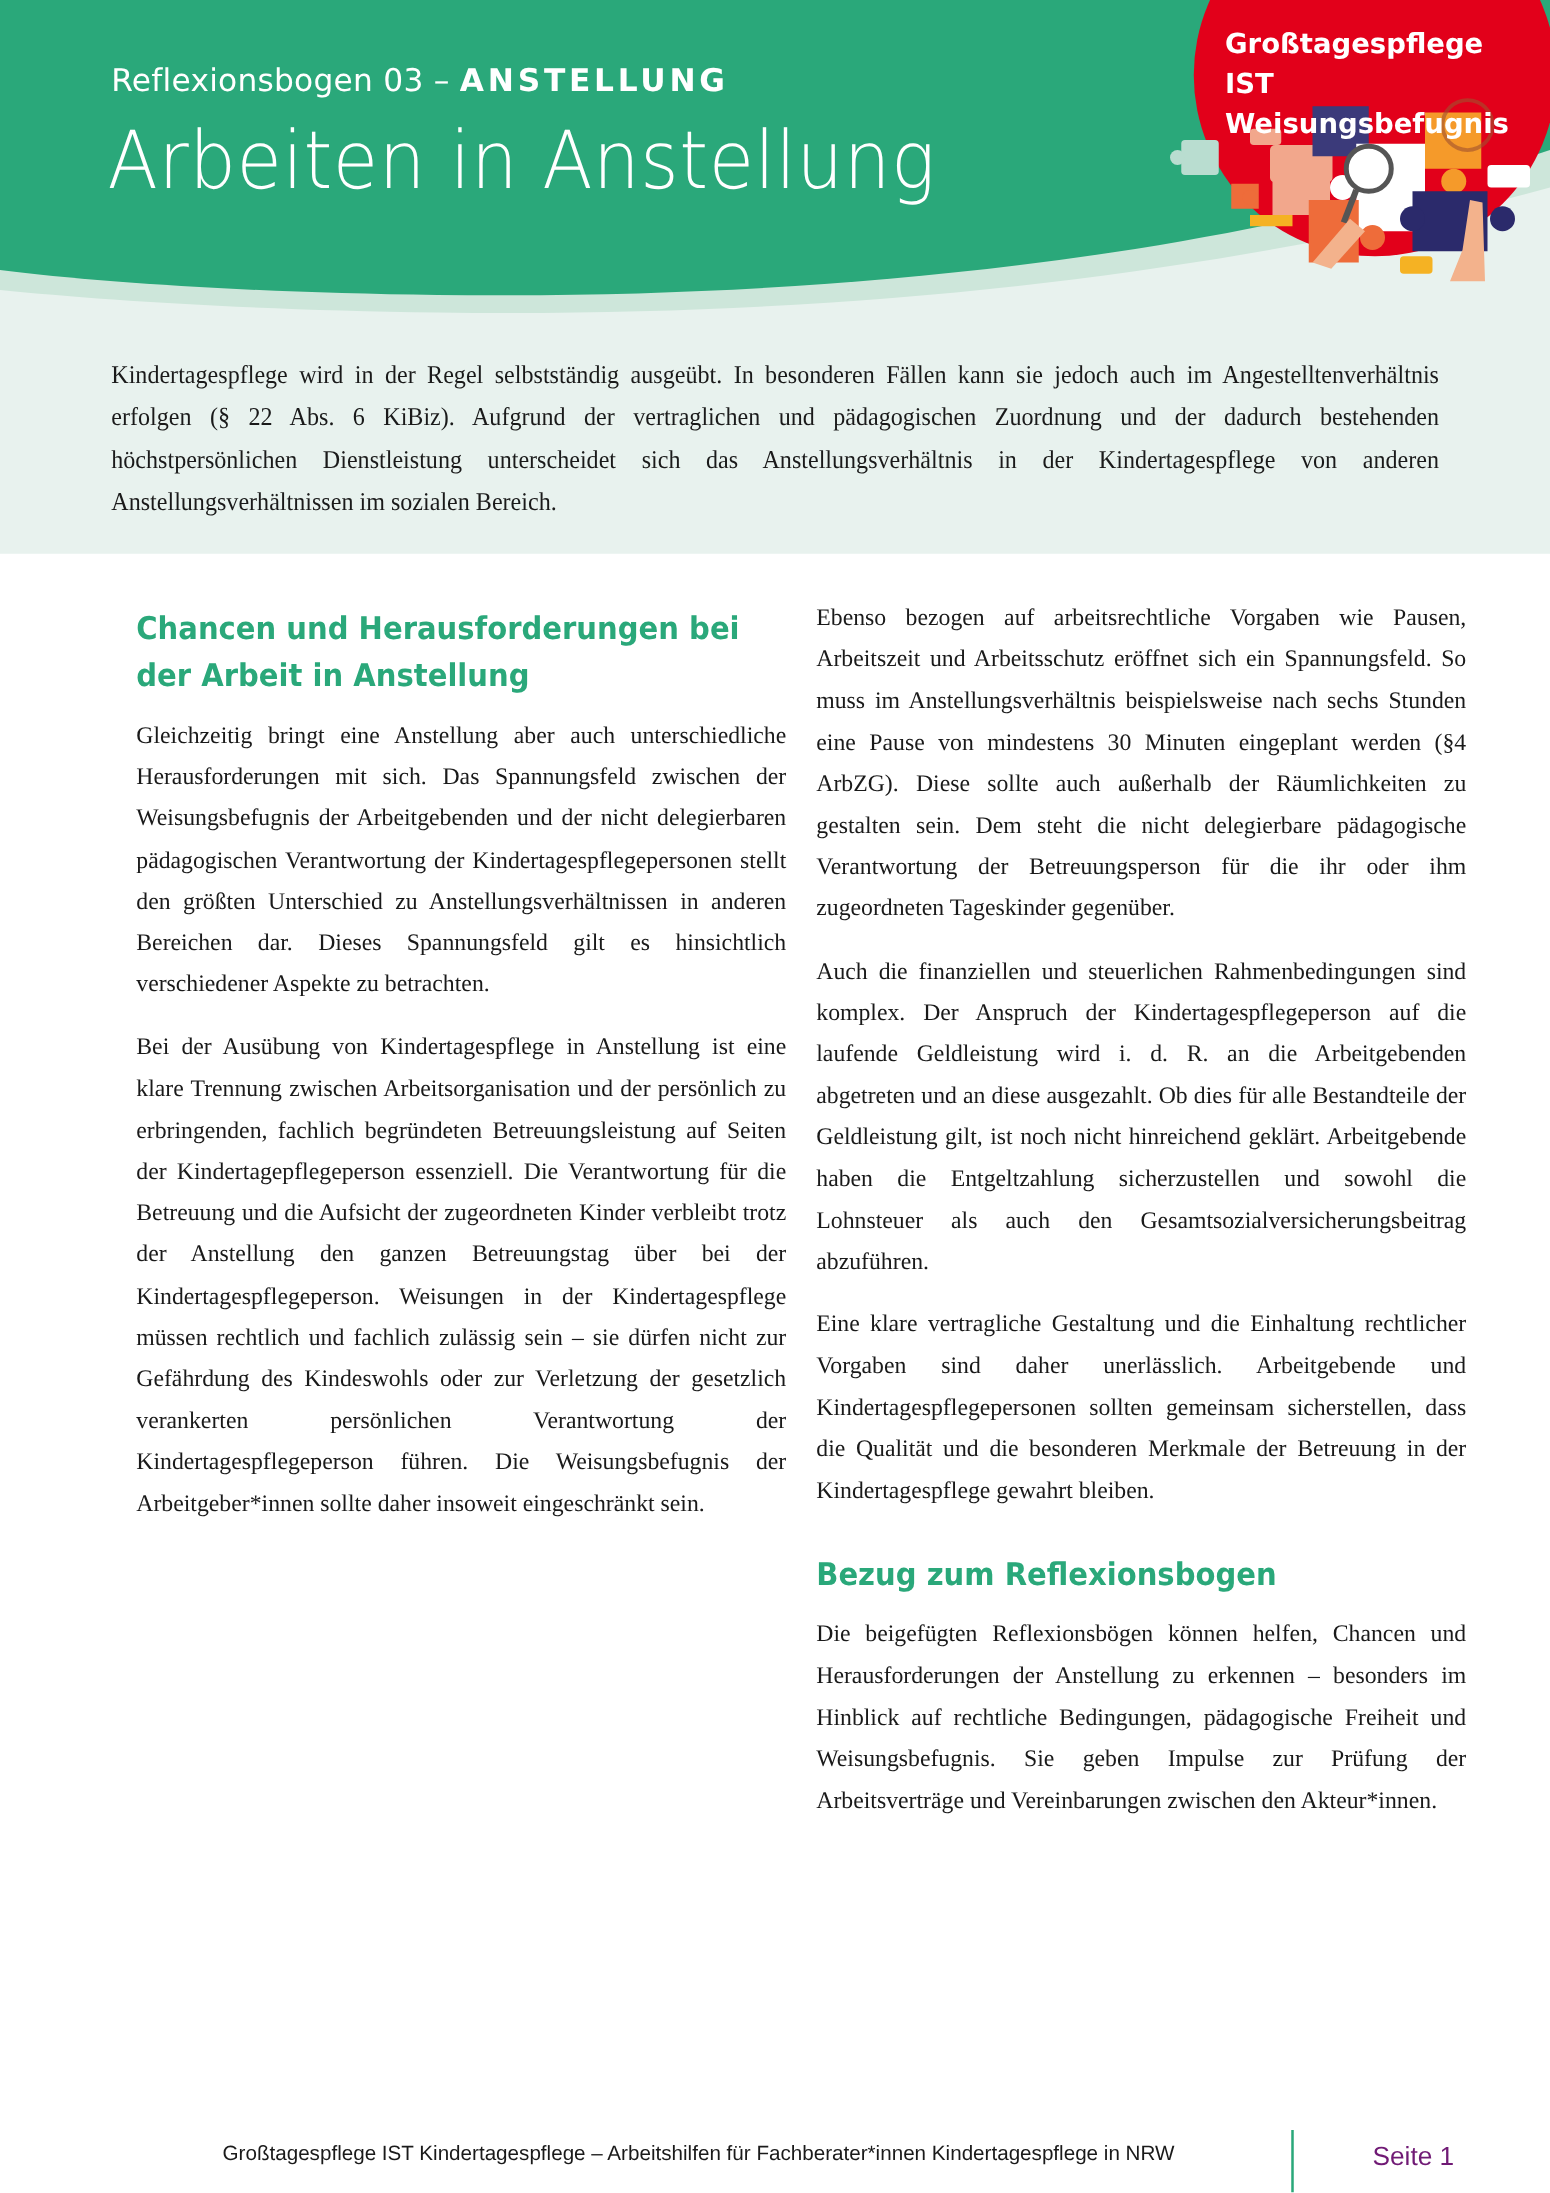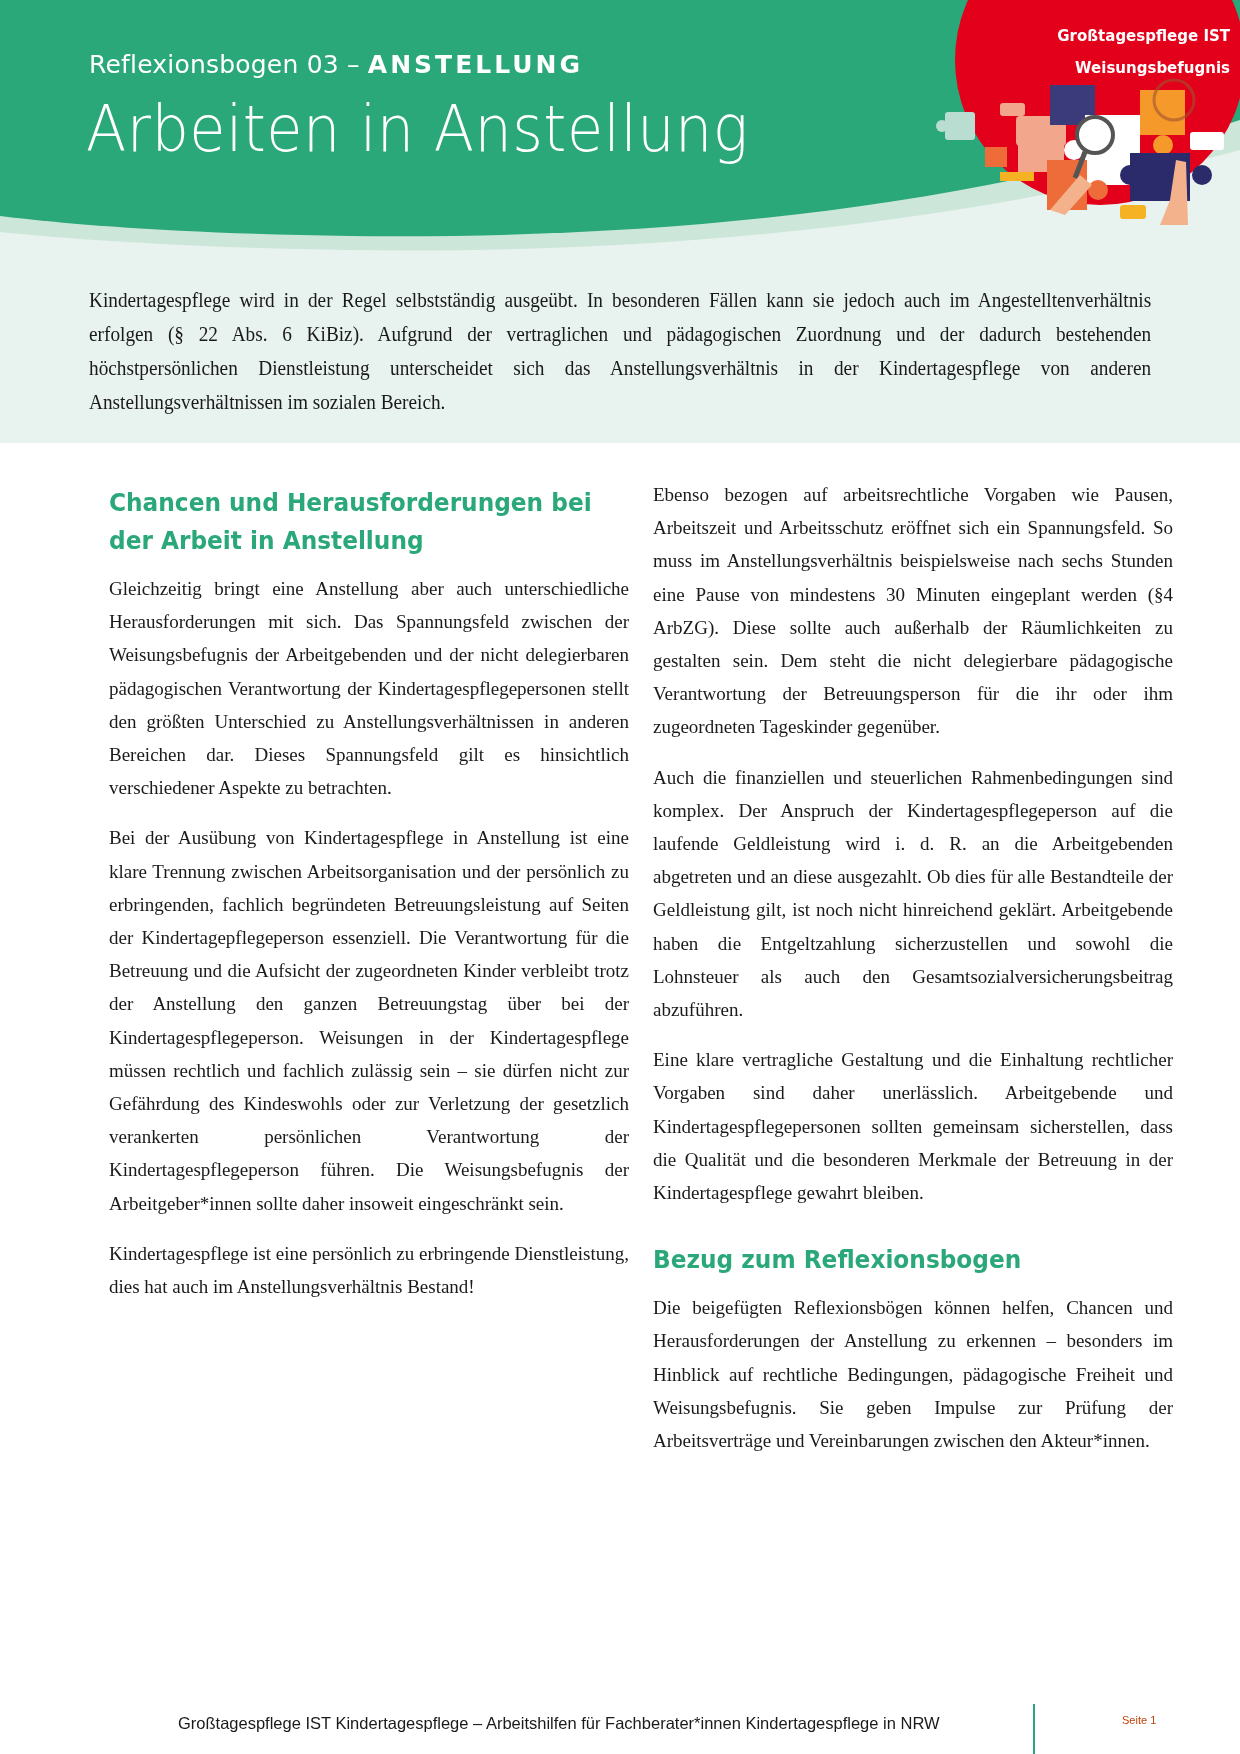--- a/index.html
+++ b/index.html
@@ -20,23 +20,23 @@
       font-size: 25px; color: #ffffff; letter-spacing: 0.2px;
     }
     .kicker b { font-weight: 700; letter-spacing: 3px; text-align: center; }
     .title {
       position: absolute; left: 86px; top: 92px;
       font-family: "DejaVu Sans", "Liberation Sans", sans-serif;
       font-size: 64px; font-weight: 300; color: #ffffff; letter-spacing: 0.5px;
       transform: scaleX(0.92); transform-origin: left top;
     }
     .brand {
-      position: absolute; left: 980px; top: 20px; width: 250px; text-align: right;
+      position: absolute; left: 980px; top: 20px; width: 250px; text-align: left;
       font-family: "DejaVu Sans", "Liberation Sans", sans-serif;
-      font-size: 15px; line-height: 32px; color: #ffffff; font-weight: 600;
+      font-size: 22px; line-height: 32px; color: #ffffff; font-weight: 600;
     }
     .intro {
       position: absolute; left: 89px; top: 283px; width: 1062px;
       font-size: 20.5px; line-height: 34px; text-align: justify;
       transform: scaleX(0.94); transform-origin: left top; width: 1130px;
     }
     .col { position: absolute; top: 484px; width: 520px; margin-left: 20px; }
     .col-left { left: 89px; }
     .col-right { left: 633px; }
     .h2 {
@@ -51,23 +51,23 @@
     }
     .footer-text {
       position: absolute; left: 178px; top: 1714px;
       font-family: "Liberation Sans", "DejaVu Sans", sans-serif;
       font-size: 16.5px; color: #1a1a1a;
     }
     .footer-rule {
       position: absolute; left: 1033px; top: 1704px; width: 2px; height: 50px; background: #2aa87a;
     }
     .footer-page {
-      position: absolute; left: 1122px; top: 1714px;
+      position: absolute; left: 1098px; top: 1714px;
       font-family: "Liberation Sans", "DejaVu Sans", sans-serif;
-      font-size: 11px; color: #c2410c;
+      font-size: 21px; color: #701a75;
     }
   </style>
 </head>
 <body>
 
 <div class="top-band"></div>
 
 <svg class="header-svg" viewBox="0 0 1240 260" xmlns="http://www.w3.org/2000/svg">
 
   <path d="M0,0 H1240 V150 C1000,215 700,255 350,250 C200,248 80,240 0,232 Z" fill="#cde6da"></path>
@@ -112,21 +112,20 @@
   <div>Großtagespflege IST</div>
   <div>Weisungsbefugnis</div>
 </div>
 
 <div class="intro">Kindertagespflege wird in der Regel selbstständig ausgeübt. In besonderen Fällen kann sie jedoch auch im Angestelltenverhältnis erfolgen (§ 22 Abs. 6 KiBiz). Aufgrund der vertraglichen und pädagogischen Zuordnung und der dadurch bestehenden höchstpersönlichen Dienstleistung unterscheidet sich das Anstellungsverhältnis in der Kindertagespflege von anderen Anstellungsverhältnissen im sozialen Bereich.</div>
 
 <div class="col col-left">
   <div class="h2">Chancen und Herausforderungen bei der Arbeit in Anstellung</div>
   <p class="p">Gleichzeitig bringt eine Anstellung aber auch unterschiedliche Herausforderungen mit sich. Das Spannungsfeld zwischen der Weisungsbefugnis der Arbeitgebenden und der nicht delegierbaren pädagogischen Verantwortung der Kindertagespflegepersonen stellt den größten Unterschied zu Anstellungsverhältnissen in anderen Bereichen dar. Dieses Spannungsfeld gilt es hinsichtlich verschiedener Aspekte zu betrachten.</p>
   <p class="p">Bei der Ausübung von Kindertagespflege in Anstellung ist eine klare Trennung zwischen Arbeitsorganisation und der persönlich zu erbringenden, fachlich begründeten Betreuungsleistung auf Seiten der Kindertagepflegeperson essenziell. Die Verantwortung für die Betreuung und die Aufsicht der zugeordneten Kinder verbleibt trotz der Anstellung  den ganzen Betreuungstag über bei der Kindertagespflegeperson. Weisungen in der Kindertagespflege müssen rechtlich und fachlich zulässig sein – sie dürfen nicht zur Gefährdung des Kindeswohls oder zur Verletzung der gesetzlich verankerten persönlichen Verantwortung der Kindertagespflegeperson führen. Die Weisungsbefugnis der Arbeitgeber*innen sollte daher insoweit eingeschränkt sein.</p>
-  <p class="p">Kindertagespflege ist eine persönlich zu erbringende Dienstleistung, dies hat auch im Anstellungsverhältnis Bestand!</p>
 </div>
 
 <div class="col col-right">
   <p class="p" style="margin-top:-6px">Ebenso bezogen auf arbeitsrechtliche Vorgaben wie Pausen, Arbeitszeit und Arbeitsschutz eröffnet sich ein Spannungsfeld. So muss im Anstellungsverhältnis beispielsweise nach sechs Stunden eine Pause von mindestens 30 Minuten eingeplant werden (§4 ArbZG). Diese sollte auch außerhalb der Räumlichkeiten zu gestalten sein. Dem steht die nicht delegierbare pädagogische Verantwortung der Betreuungsperson für die ihr oder ihm zugeordneten Tageskinder gegenüber.</p>
   <p class="p">Auch die finanziellen und steuerlichen Rahmenbedingungen sind komplex. Der Anspruch der Kindertagespflegeperson auf die laufende Geldleistung wird i. d. R. an die Arbeitgebenden abgetreten und an diese ausgezahlt. Ob dies für alle Bestandteile der Geldleistung gilt, ist noch nicht hinreichend geklärt. Arbeitgebende haben die Entgeltzahlung sicherzustellen und sowohl die Lohnsteuer als auch den Gesamtsozialversicherungsbeitrag abzuführen.</p>
   <p class="p">Eine klare vertragliche Gestaltung und die Einhaltung rechtlicher Vorgaben sind daher unerlässlich. Arbeitgebende und Kindertagespflegepersonen sollten gemeinsam sicherstellen, dass die Qualität und die besonderen Merkmale der Betreuung in der Kindertagespflege gewahrt bleiben.</p>
   <div class="h2" style="margin-top:32px">Bezug zum Reflexionsbogen</div>
   <p class="p">Die beigefügten Reflexionsbögen können helfen, Chancen und Herausforderungen der Anstellung zu erkennen – besonders im Hinblick auf rechtliche Bedingungen, pädagogische Freiheit und Weisungsbefugnis. Sie geben Impulse zur Prüfung der Arbeitsverträge und Vereinbarungen zwischen den Akteur*innen.</p>
 </div>
 

